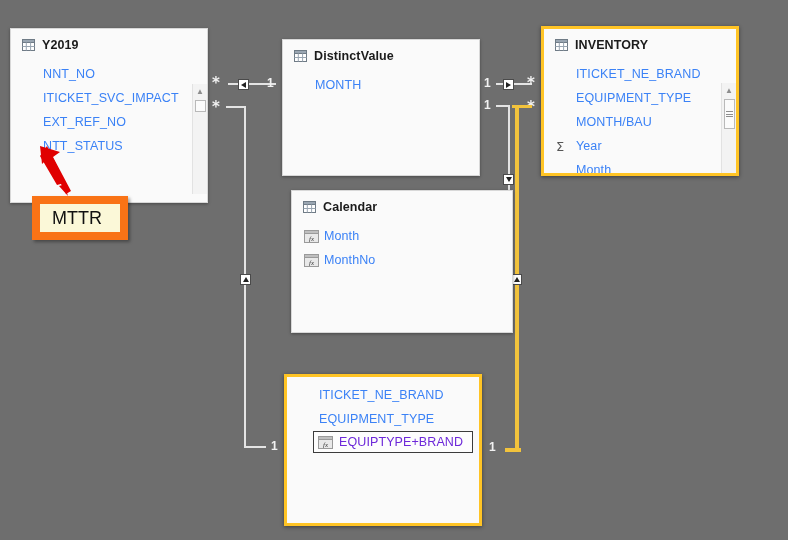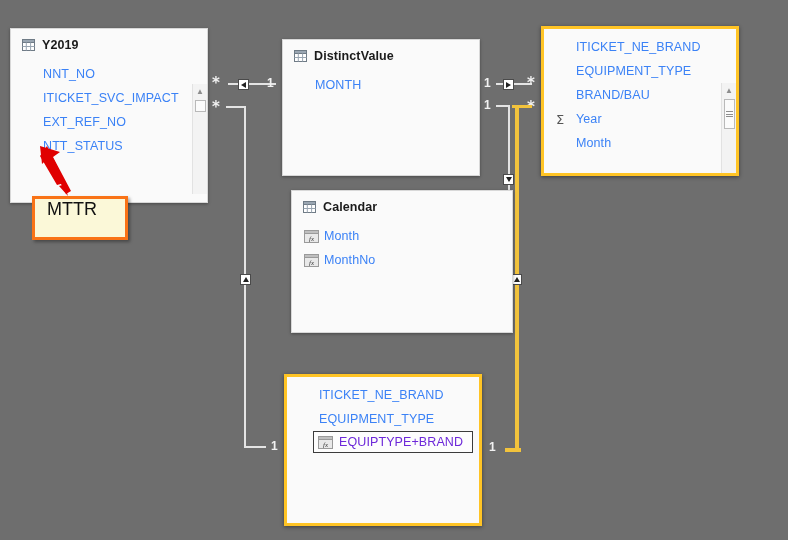--- a/index.html
+++ b/index.html
@@ -166,24 +166,24 @@
   }
   .marker.right i { border-width: 3.5px 0 3.5px 5px; border-color: transparent transparent transparent #222; }
   .marker.left  i { border-width: 3.5px 5px 3.5px 0; border-color: transparent #222 transparent transparent; }
   .marker.up    i { border-width: 0 3.5px 5px 3.5px; border-color: transparent transparent #222 transparent; }
   .marker.down  i { border-width: 5px 3.5px 0 3.5px; border-color: #222 transparent transparent transparent; }
 
   
   .note-box {
     position: absolute;
     background: #fbf8d8;
-    border: 3px solid #f97316;
-    box-sizing: border-box;
-    display: flex;
-    align-items: flex-start;
+    border: 8px solid #f97316;
+    box-sizing: border-box;
+    display: flex;
+    align-items: center;
     padding-left: 12px;
     box-shadow: 2px 2px 3px rgba(0,0,0,0.35);
   }
   .note-box span {
     font-size: 18px;
     color: #111;
     font-family: "Liberation Sans", sans-serif;
   }
   .note-arrow {
     position: absolute;
@@ -283,29 +283,41 @@
       <span class="table-title">DistinctValue</span>
     </div>
     <div class="field-list">
       <div class="field-row">
         <span class="fname">MONTH</span>
       </div>
     </div>
   </div>
 
   <div class="table-card selected" style="left:541px; top:26px; width:198px; height:150px;">
+    <div class="table-header">
+      <span class="tbl-icon">
+        <svg width="13" height="12" viewBox="0 0 13 12">
+          <rect x="0.5" y="0.5" width="12" height="11" fill="#ffffff" stroke="#6f7b86"></rect>
+          <rect x="0.5" y="0.5" width="12" height="3" fill="#9aa6b2" stroke="#6f7b86"></rect>
+          <line x1="4.3" y1="3.5" x2="4.3" y2="11.5" stroke="#9aa6b2"></line>
+          <line x1="8.6" y1="3.5" x2="8.6" y2="11.5" stroke="#9aa6b2"></line>
+          <line x1="0.5" y1="7.5" x2="12.5" y2="7.5" stroke="#9aa6b2"></line>
+        </svg>
+      </span>
+      <span class="table-title">INVENTORY</span>
+    </div>
     <div class="field-list">
       <div class="field-row">
         <span class="fname">ITICKET_NE_BRAND</span>
       </div>
       <div class="field-row">
         <span class="fname">EQUIPMENT_TYPE</span>
       </div>
       <div class="field-row">
-        <span class="fname">BRAND/BAU</span>
+        <span class="fname">MONTH/BAU</span>
       </div>
       <div class="field-row">
         <span class="fglyph sigma">Σ</span>
         <span class="fname">Year</span>
       </div>
       <div class="field-row">
         <span class="fname">Month</span>
       </div>
     </div>
     <div class="vscroll" style="right:0; top:54px; height:112px;">

